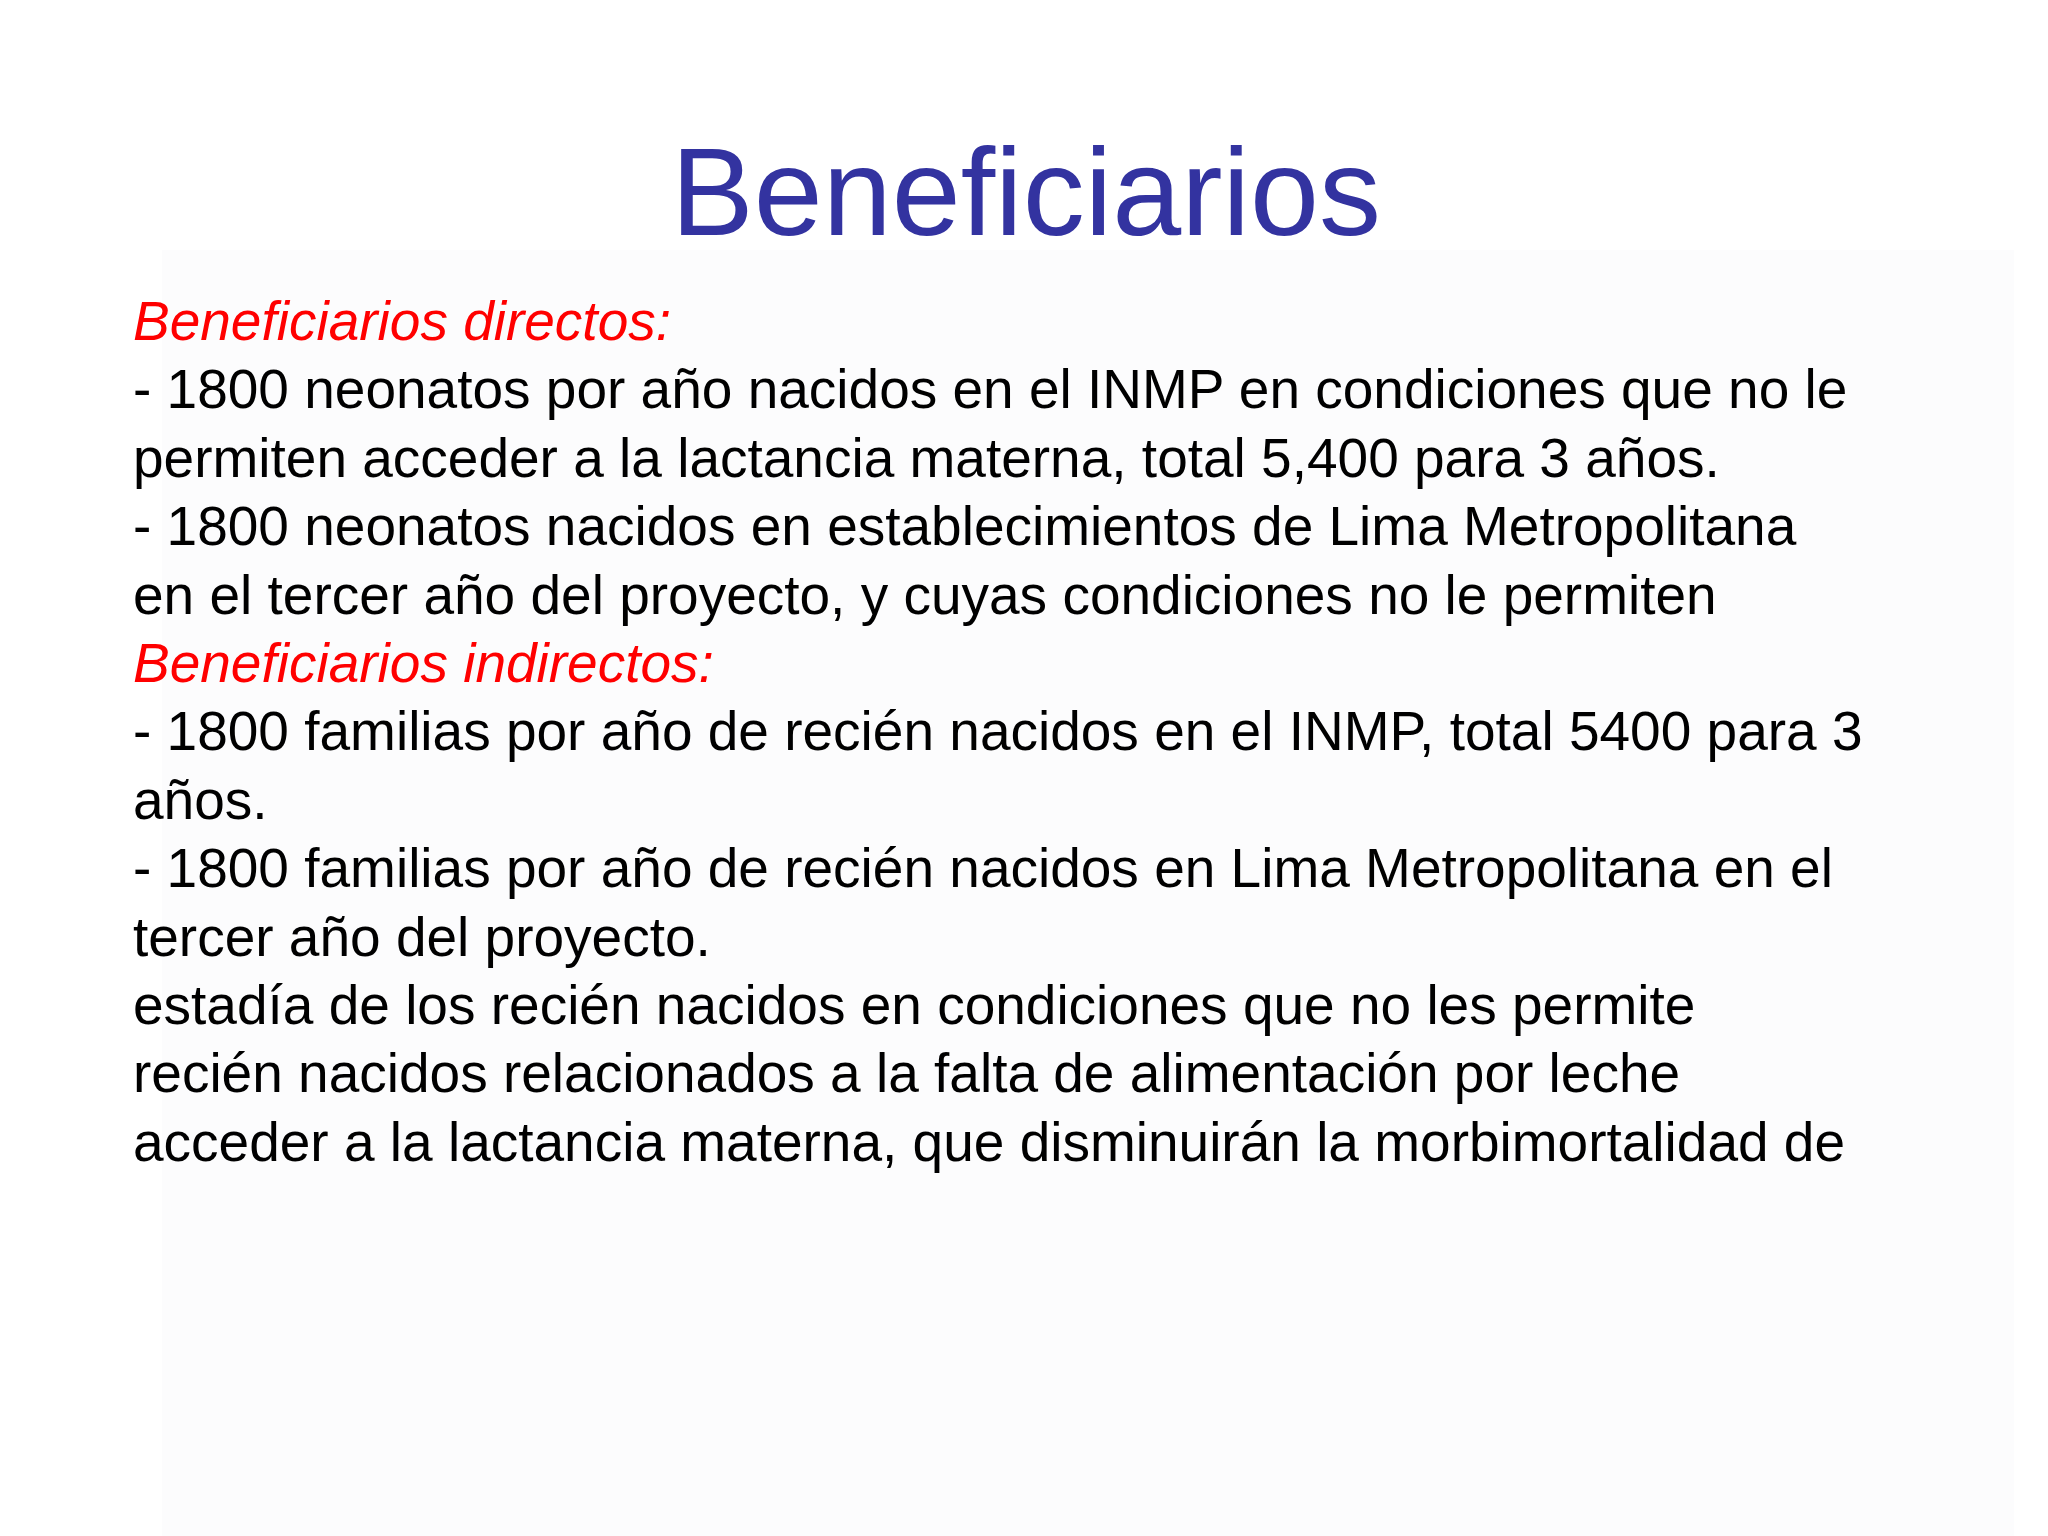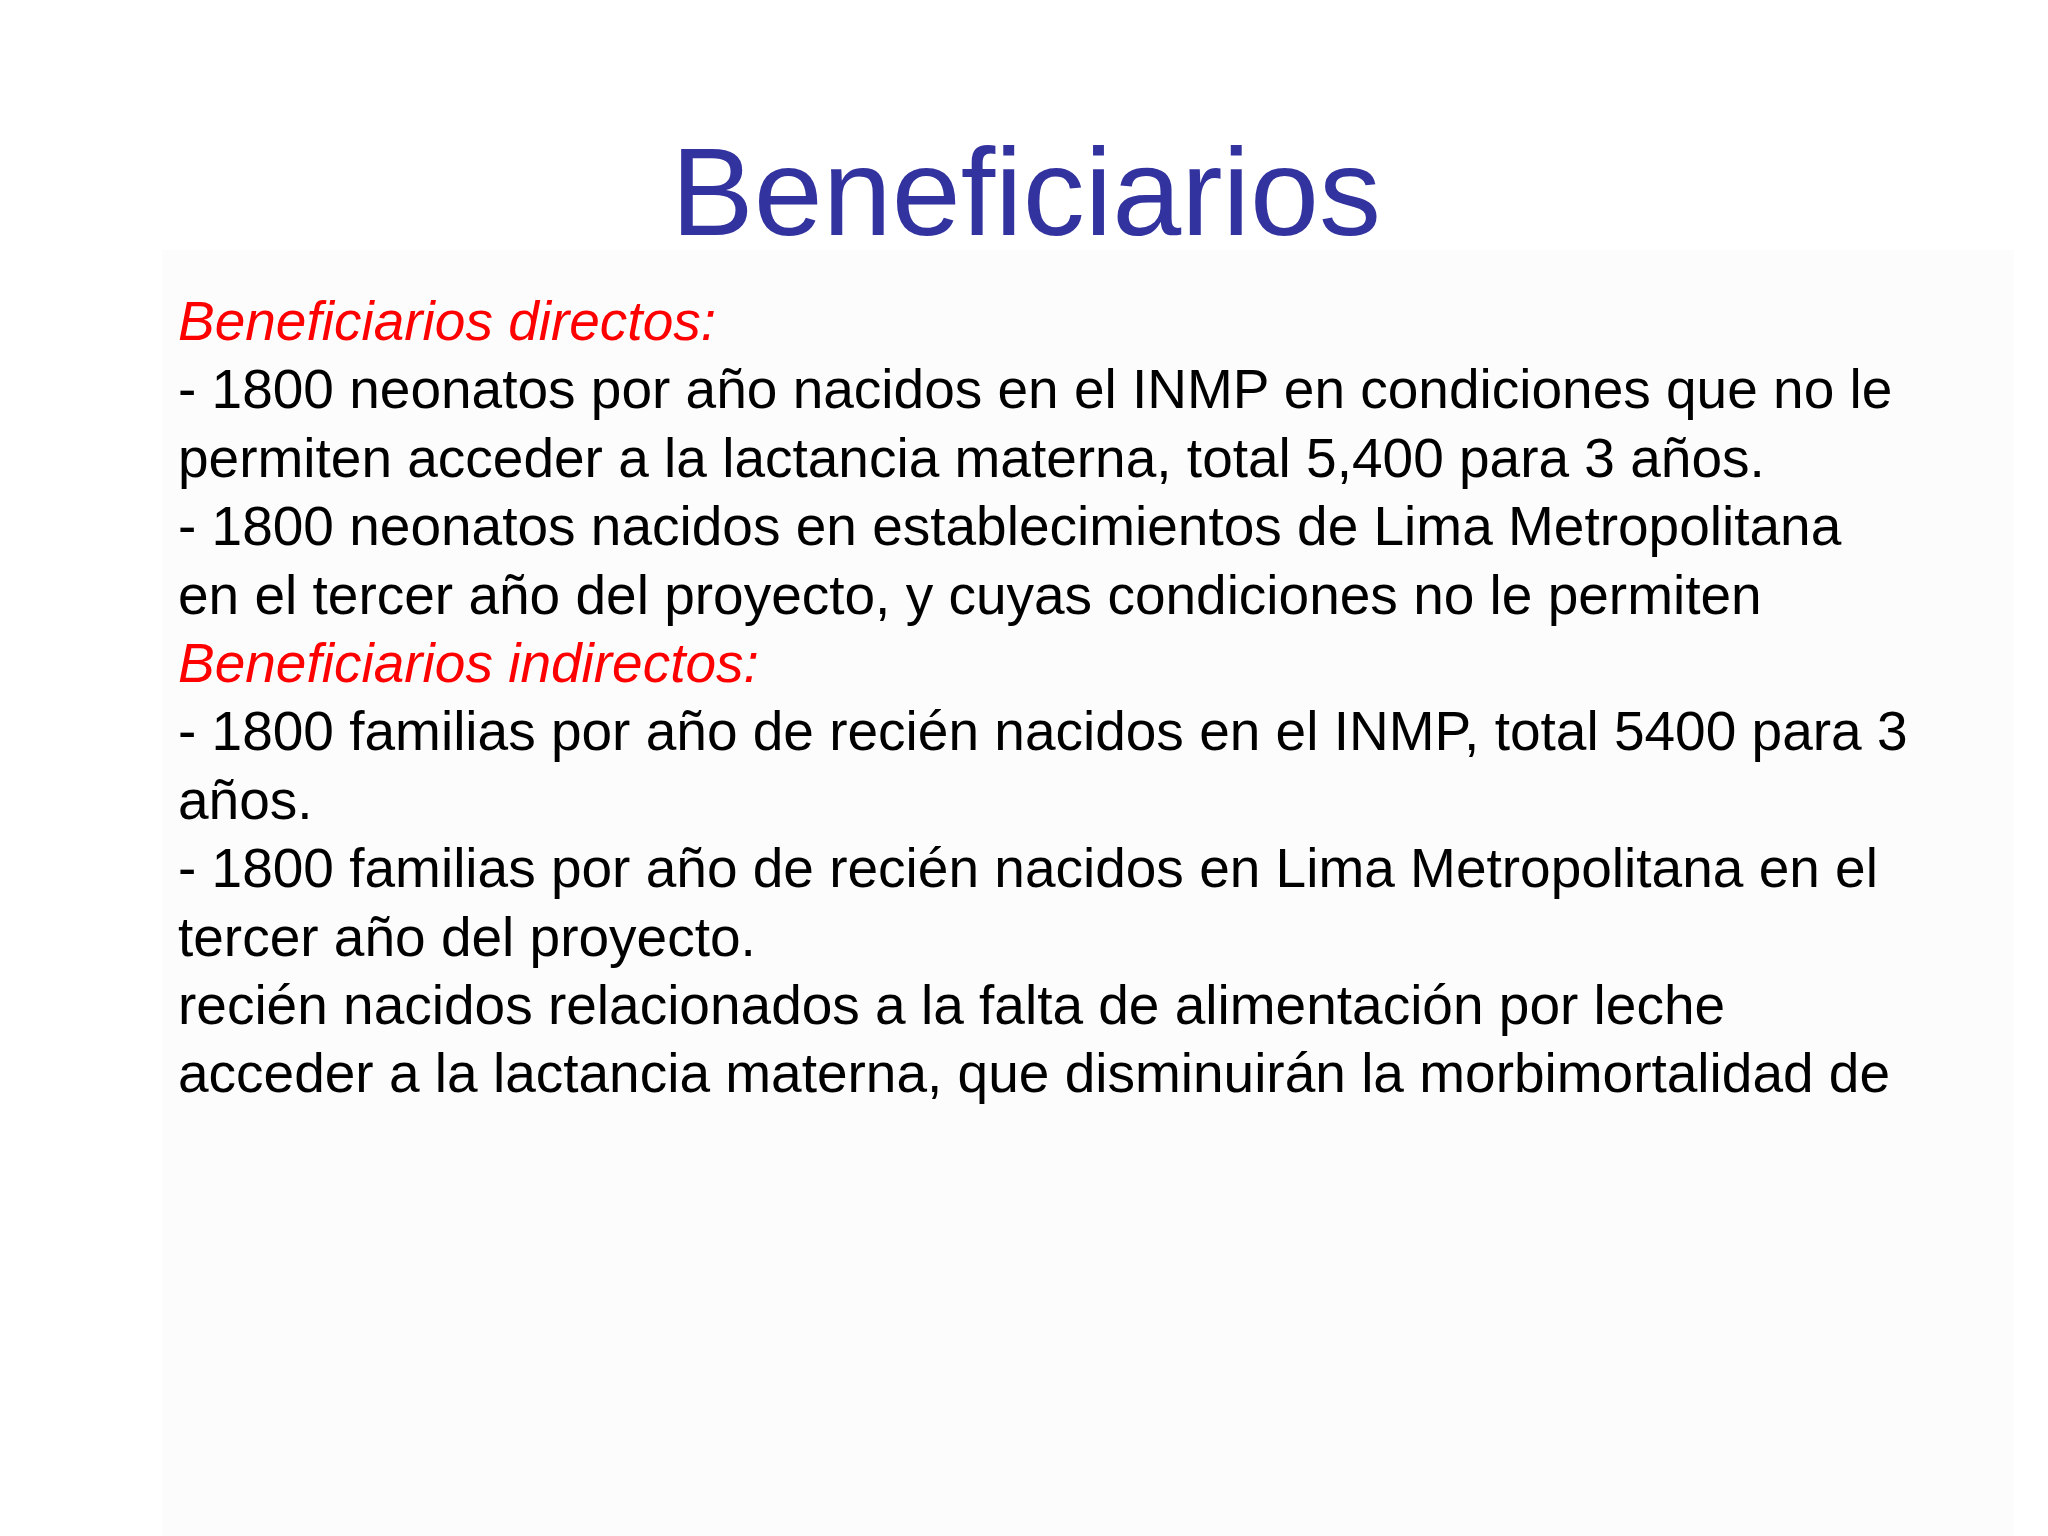--- a/index.html
+++ b/index.html
@@ -34,21 +34,20 @@
       white-space: nowrap;
       padding-left: 2px;
     }
     .body {
       position: absolute;
       left: 133px;
       top: 287px;
       font-size: 55px;
       line-height: 68.4px;
       color: #000000;
-      margin-left: 45px;
     }
     .line {
       display: block;
       white-space: nowrap;
     }
     .heading {
       color: #ff0000;
       font-style: italic;
     }
   </style>
@@ -66,16 +65,17 @@
     <span class="line">permiten acceder a la lactancia materna, total 5,400 para 3 años.</span>
     <span class="line">- 1800 neonatos nacidos en establecimientos de Lima Metropolitana</span>
     <span class="line">en el tercer año del proyecto, y cuyas condiciones no le permiten</span>
   </div>
   <div>
     <span class="line heading">Beneficiarios indirectos:</span>
     <span class="line">- 1800 familias por año de recién nacidos en el INMP, total 5400 para 3</span>
     <span class="line">años.</span>
     <span class="line">- 1800 familias por año de recién nacidos en Lima Metropolitana en el</span>
     <span class="line">tercer año del proyecto.</span>
+    <span class="line">estadía de los recién nacidos en condiciones que no les permite</span>
     <span class="line">recién nacidos relacionados a la falta de alimentación por leche</span>
     <span class="line">acceder a la lactancia materna, que disminuirán la morbimortalidad de</span>
   </div>
 </div>
 
 </body></html>

